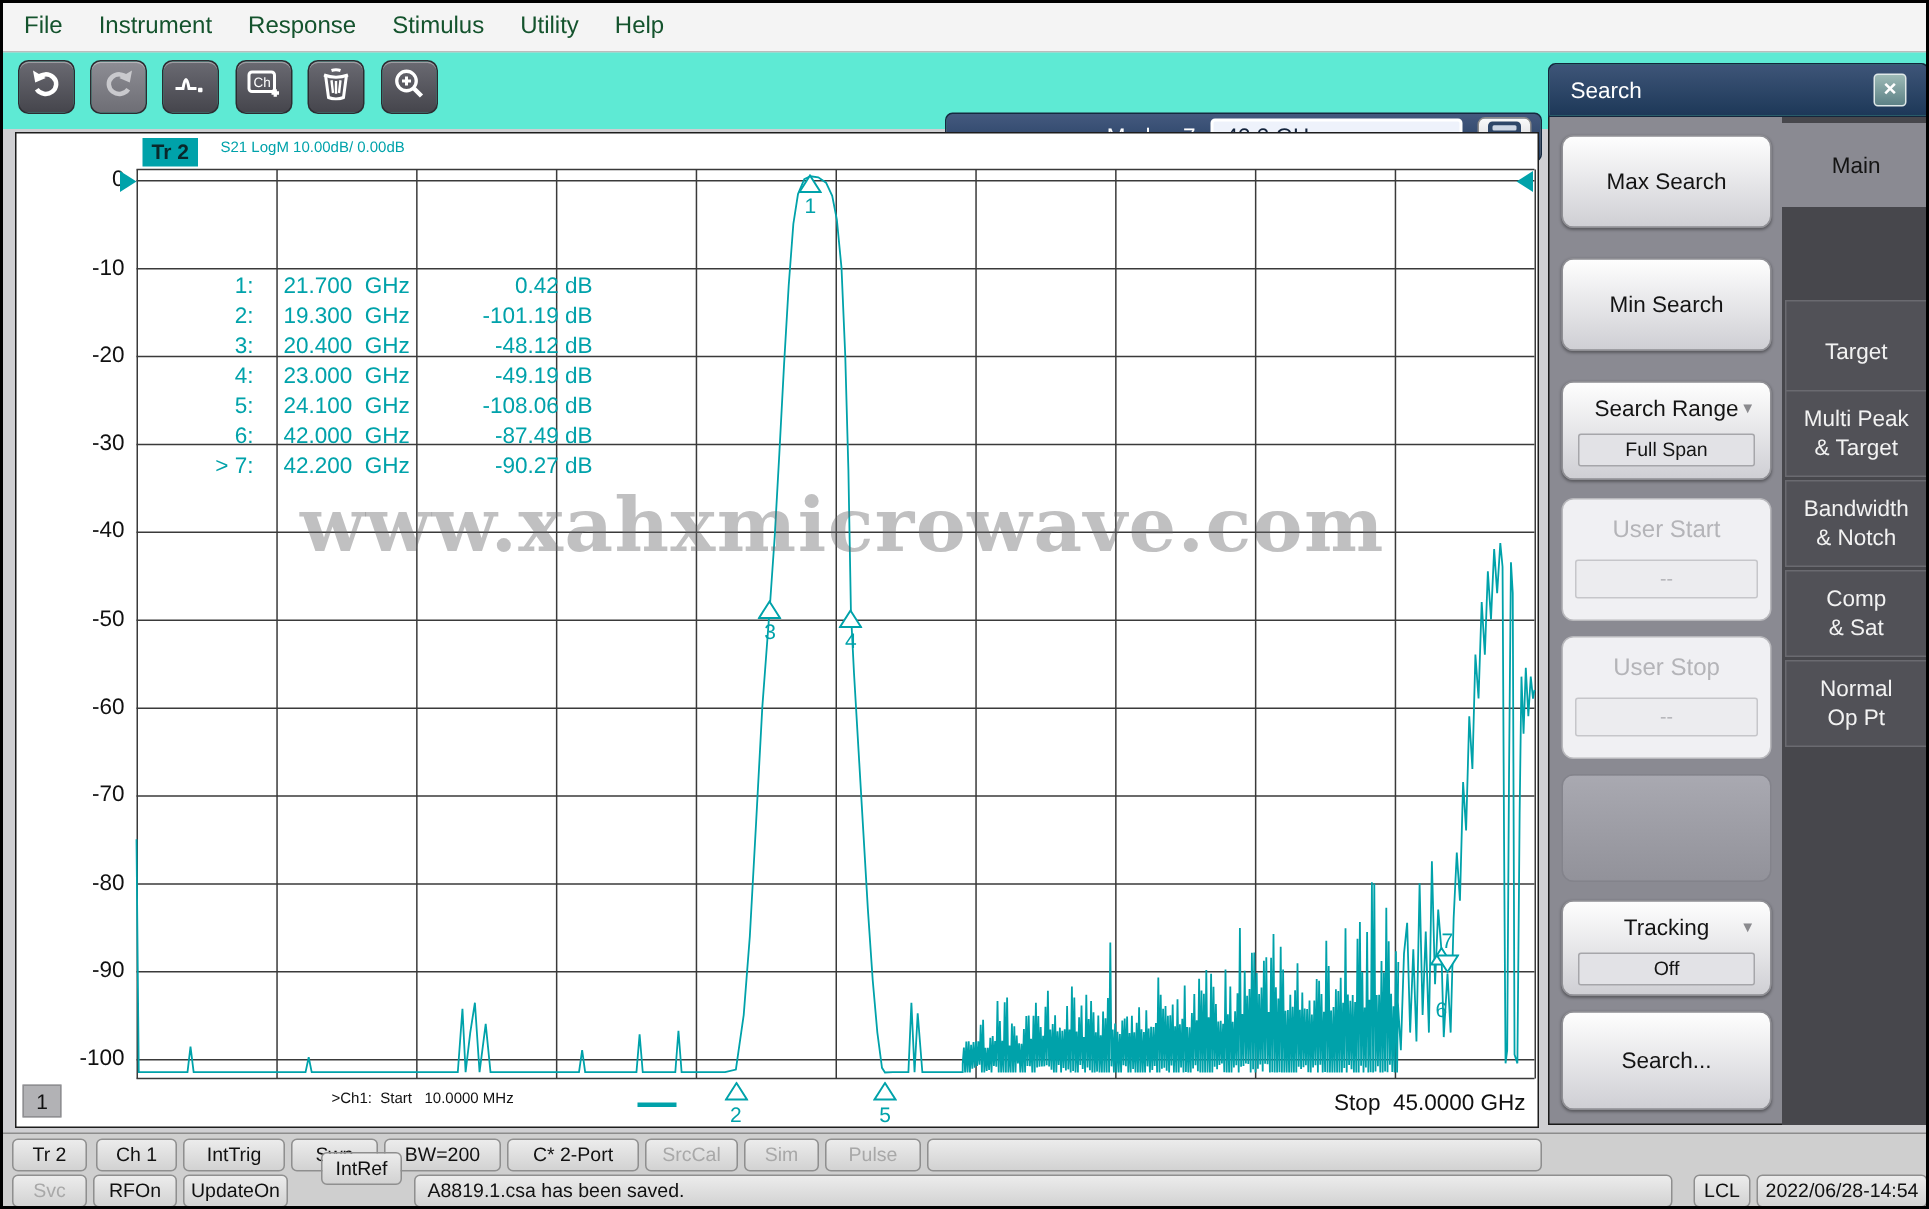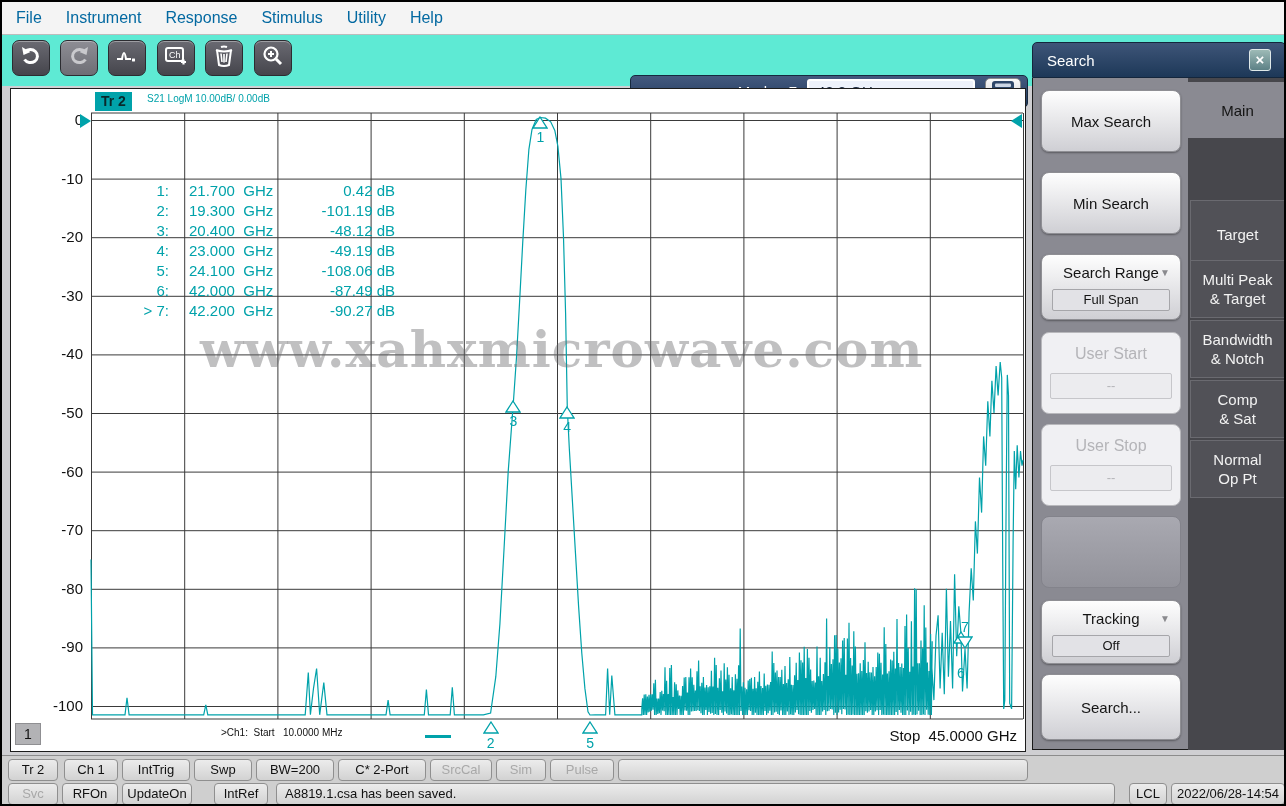--- a/index.html
+++ b/index.html
@@ -9,21 +9,21 @@
     background:#cfcfd2;
     position:relative;
     border:2px solid #000;
     overflow:hidden;
   }
   
   .menubar {
     position:absolute; left:0; top:0; width:100%; height:33px;
     background:#f4f4f4; border-bottom:1px solid #bcbcbc;
     display:flex; align-items:center; gap:24px; padding-left:14px;
-    font-size:16px; color:#0369a1;
+    font-size:16px; color:#14532d;
   }
   .menubar .mitem { cursor:default; }
   
   .toolstrip {
     position:absolute; left:0; top:33px; width:100%; height:51px;
     background:#5eead4;
   }
   .toolbtn {
     position:absolute; top:5px; width:38px; height:36px;
     background:linear-gradient(#6a6a72,#45454c);
@@ -389,17 +389,17 @@
   <div class="sbtn" style="left:254px;top:3px;width:78px">BW=200</div>
   <div class="sbtn" style="left:336px;top:3px;width:88px">C* 2-Port</div>
   <div class="sbtn dis" style="left:428px;top:3px;width:62px">SrcCal</div>
   <div class="sbtn dis" style="left:494px;top:3px;width:50px">Sim</div>
   <div class="sbtn dis" style="left:548px;top:3px;width:64px">Pulse</div>
   <div class="sbtn" style="left:616px;top:3px;width:410px"></div>
 
   <div class="sbtn dis" style="left:6px;top:27px;width:50px">Svc</div>
   <div class="sbtn" style="left:60px;top:27px;width:56px">RFOn</div>
   <div class="sbtn" style="left:120px;top:27px;width:70px">UpdateOn</div>
-  <div class="sbtn" style="left:212px;top:27px;width:54px">IntRef</div>
+  <div class="sbtn" style="left:212px;top:12px;width:54px">IntRef</div>
   <div class="sbtn msg" style="left:274px;top:27px;width:839px">A8819.1.csa has been saved.</div>
   <div class="sbtn" style="left:1127px;top:27px;width:38px">LCL</div>
   <div class="sbtn" style="left:1169px;top:27px;width:114px">2022/06/28-14:54</div>
 </div>
 
 </body></html>

